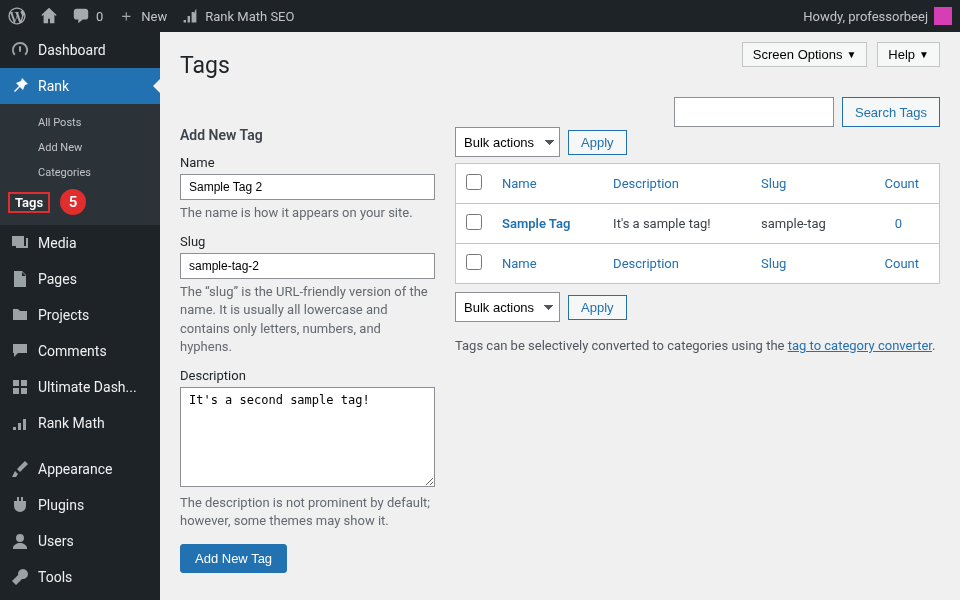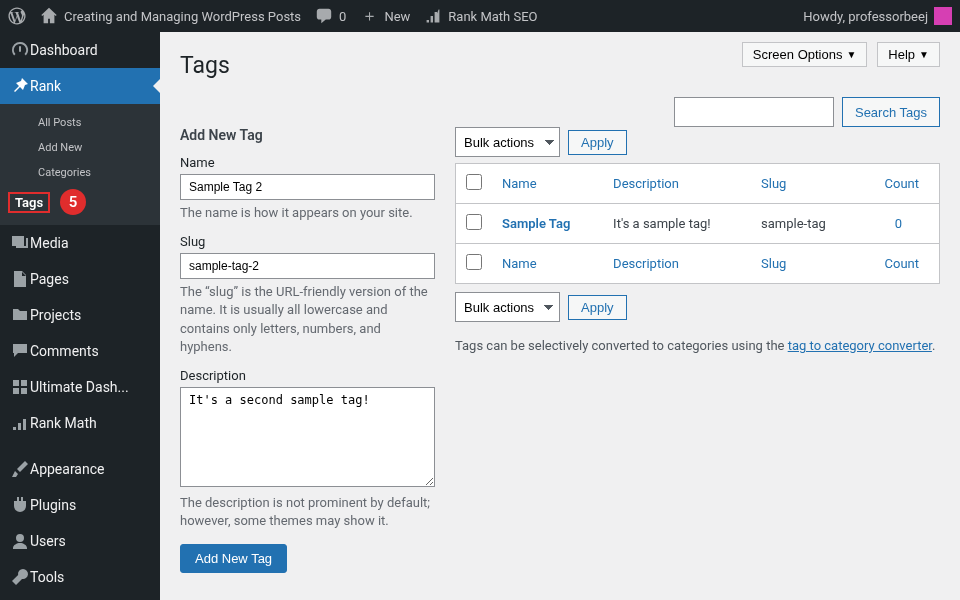--- a/index.html
+++ b/index.html
@@ -10,21 +10,21 @@
 .adminbar { background: #1d2327; color: #c3c4c7; height: 32px; display: flex; align-items: center; padding: 0 8px; font-size: 13px; }
 .adminbar .left { display: flex; align-items: center; gap: 14px; }
 .adminbar .item { display: flex; align-items: center; gap: 6px; cursor: pointer; }
 .adminbar .item .ico { width:18px; height:18px; display:inline-flex; align-items:center; justify-content:center; fill:#a7aaad; color:#a7aaad; font-size:16px; line-height:1; }
 .adminbar .right { margin-left: auto; display: flex; align-items: center; gap: 8px; }
 .adminbar .avatar { width: 18px; height: 18px; background: #d63fb3; }
 
 
 .wrap { display: flex; height: calc(600px - 32px); }
 .sidebar { width: 160px; background: #1d2327; color: #f0f0f1; font-size: 14px; }
-.menu-item { display: flex; align-items: center; gap: 0; padding: 8px 10px; color: #f0f0f1; cursor: pointer; position: relative; }
+.menu-item { display: flex; align-items: center; gap: 8px; padding: 8px 10px; color: #f0f0f1; cursor: pointer; position: relative; }
 .menu-item .ico { width:20px; height:20px; display:inline-flex; align-items:center; justify-content:center; fill:rgba(240,246,252,0.6); }
 .menu-item.current { background: #2271b1; color: #fff; }
 .menu-item.current .ico { fill:#fff; }
 .menu-item.current::after { content:""; position:absolute; right:-1px; top:50%; transform:translateY(-50%); border:8px solid transparent; border-right-color:#f0f0f1; }
 .submenu { background:#2c3338; padding: 6px 0; }
 .submenu .sub { padding: 6px 6px; color: #c3c4c7; cursor:pointer; font-size:11px;margin-left:32px; }
 .submenu .tag-row { display:flex; align-items:center; gap:10px; padding:4px 8px; }
 .submenu .tag-box { border:2px solid #e02d2d; padding:1px 5px; color:#fff; font-size:13px; font-weight:600; }
 .badge5 { width:26px; height:26px; border-radius:50%; background:#e02d2d; color:#fff; display:flex; align-items:center; justify-content:center; font-weight:600; font-size:15px; }
 
@@ -75,21 +75,20 @@
             <path d="M10 .5C4.8.5.5 4.8.5 10S4.8 19.5 10 19.5 19.5 15.2 19.5 10 15.2.5 10 .5zM2 10c0-1.1.2-2.2.7-3.1l3.8 10.4C4 15.9 2 13.2 2 10zm8 8c-.8 0-1.5-.1-2.3-.3l2.4-7 2.5 6.8c0 .1 0 .1.1.1-.9.3-1.8.4-2.7.4zm1.1-11.8c.5 0 .9-.1.9-.1.4 0 .4-.7-.1-.6 0 0-1.3.1-2.2.1-.8 0-2.1-.1-2.1-.1-.5 0-.5.7-.1.6 0 0 .4.1.9.1l1.3 3.5-1.8 5.4L4.8 6.2c.5 0 .9-.1.9-.1.4 0 .4-.7-.1-.6 0 0-1.3.1-2.2.1h-.3C4.6 3.5 7.1 2 10 2c2.1 0 4.1.8 5.5 2.1H15.4c-.8 0-1.4.7-1.4 1.4 0 .7.4 1.2.8 1.9.3.5.7 1.2.7 2.2 0 .7-.3 1.5-.6 2.6l-.8 2.7-3-8.7zm6.2.7c.5 1 .7 2 .7 3.1 0 2.4-1 4.5-2.7 6l2.4-7c.5-1.1.6-2 .6-2.8 0 0 0-.2-.1-.3h-.9z"></path>
           </svg>
         </span>
       </span>
     <span class="item">
       <span class="ico">
           <svg viewBox="0 0 20 20" width="18" height="18">
             <path d="M16 8.5l1.5 1.4 1-1L10 .8 1.5 8.9l1 1L4 8.5V18h5v-5h2v5h5V8.5z"></path>
           </svg>
         </span>
-      <span>Creating and Managing WordPress Posts</span>
     </span>
     <span class="item">
       <span class="ico">
           <svg viewBox="0 0 20 20" width="18" height="18">
             <path d="M5 2h10c1.7 0 3 1.3 3 3v6c0 1.7-1.3 3-3 3h-3l-5 4v-4H5c-1.7 0-3-1.3-3-3V5c0-1.7 1.3-3 3-3z"></path>
           </svg>
         </span>
       <span>0</span>
     </span>
     <span class="item">

